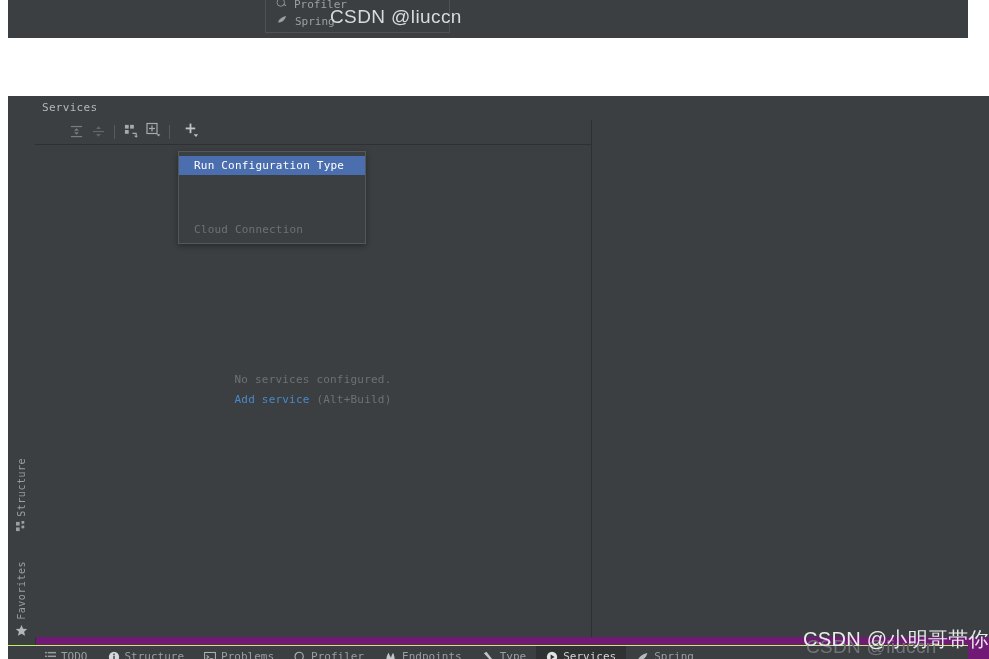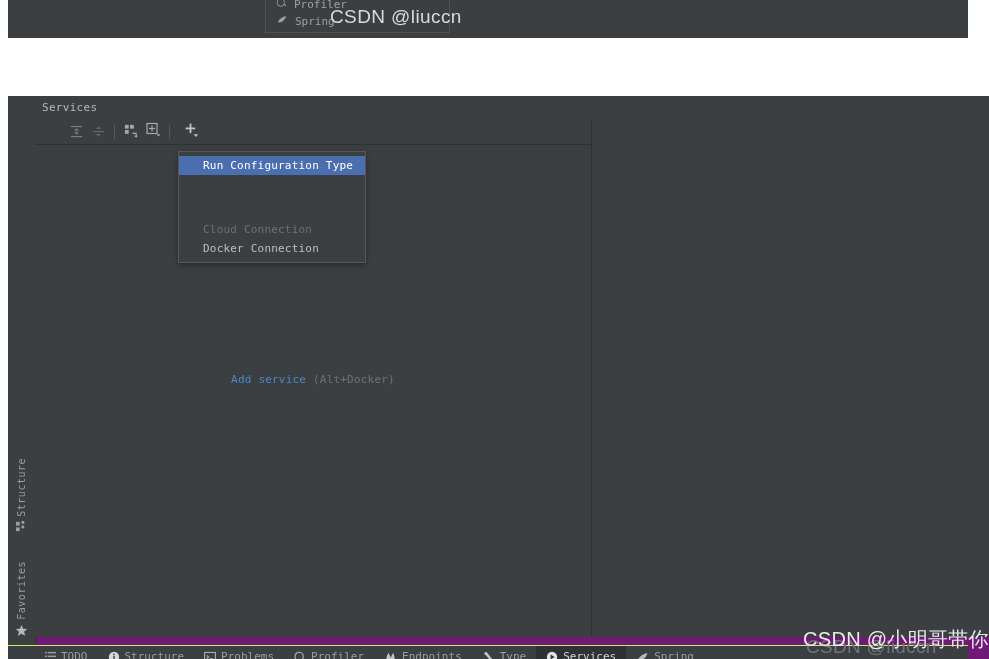--- a/index.html
+++ b/index.html
@@ -120,21 +120,21 @@
     position: absolute; left: 143px; top: 31px;
     width: 186px;
     background: #3c3f41;
     border: 1px solid #53585a;
     padding: 4px 0 4px 0;
     box-shadow: 0 2px 6px rgba(0,0,0,.35);
     z-index: 40;
   }
   .menu-item {
     height: 19px; line-height: 19px;
-    padding-left: 24px;
+    padding-left: 15px;
     font-size: 11px; color: #bbbfc2;
     letter-spacing: .2px; white-space: nowrap;
   }
   .menu-item.selected { background: #4b6eaf; color: #ffffff; }
   .menu-item.disabled { color: #6d7174; margin-top: 45px; }
 
   
   .tabbar {
     position: absolute; left: 0; bottom: 0; width: 960px; height: 22px;
     background: #3c3f41;
@@ -283,27 +283,27 @@
                 <path d="M10 11.6 L12.2 14.2 L14.2 11.6 Z" fill="#bfc4c7"></path>
               </svg>
             </span>
           </div>
 
         </div>
 
         <div class="menu">
           <div class="menu-item selected">Run Configuration Type</div>
           <div class="menu-item disabled">Cloud Connection</div>
-          <div class="menu-item">Docker Connection</div>
         </div>
 
         <div class="empty-state">
+          <div class="empty-line1">No services configured.</div>
           <div class="empty-line2">
             <span class="empty-link">Add service</span>
-            <span class="empty-hint">(Alt+Docker)</span>
+            <span class="empty-hint">(Alt+Build)</span>
           </div>
         </div>
 
       </div>
 
       <div class="right-pane"></div>
 
     </div>
 
     <div class="tabbar">

